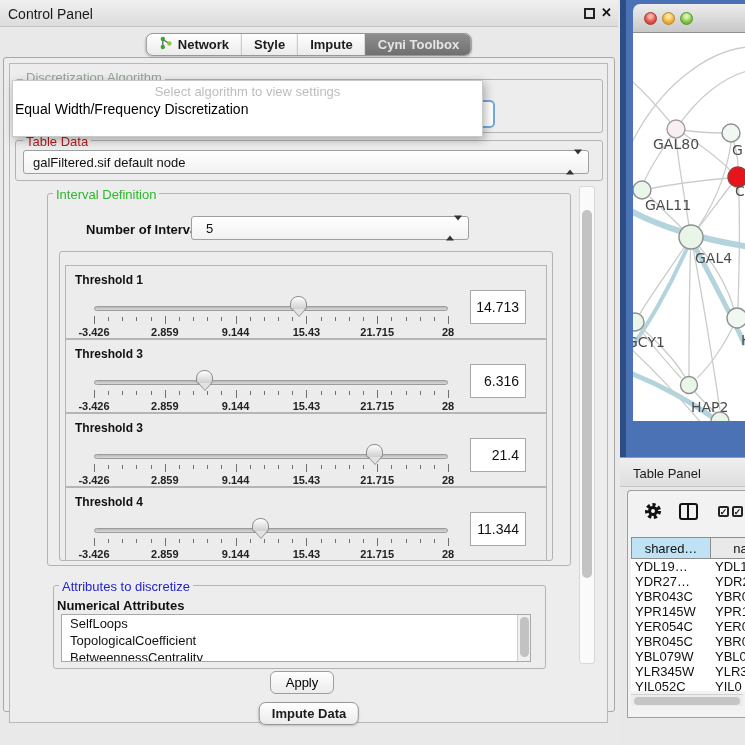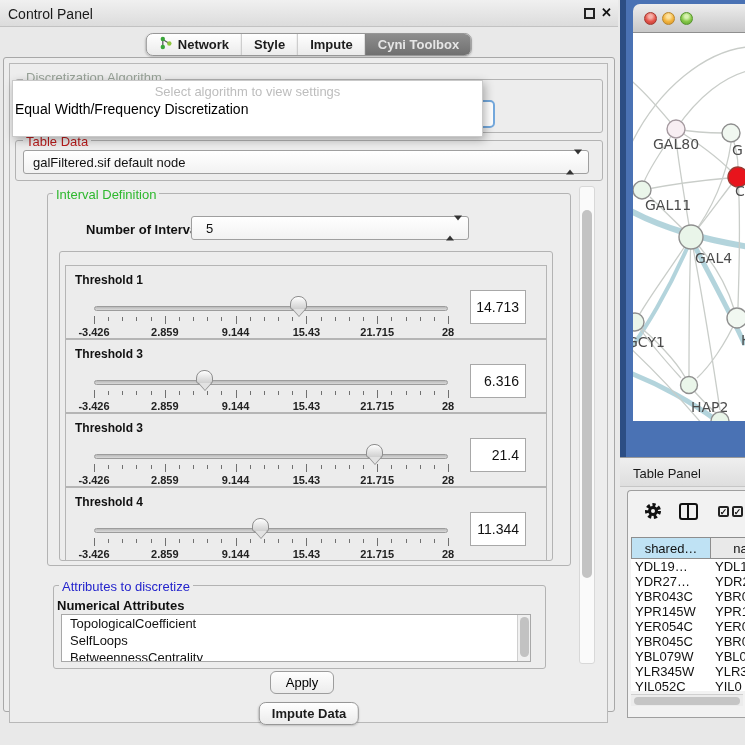--- a/index.html
+++ b/index.html
@@ -373,22 +373,22 @@
               <span class="sl" style="left: 100%;">28</span>
             </div>
         </div>
         <div class="vbox">11.344</div>
       </div>
 
       <span class="grp-title t-blue" id="grp-attr-title">Attributes to discretize</span>
       <div class="grp" id="grp-attr"></div>
       <span id="attr-label">Numerical Attributes</span>
       <div id="attr-list">
-        <div class="attr-item">TopologicalCoefficient</div>
-          <div class="attr-item">SelfLoops</div>
+        <div class="attr-item">SelfLoops</div>
+          <div class="attr-item">TopologicalCoefficient</div>
           <div class="attr-item">BetweennessCentrality</div>
           <div class="list-sb">
             <div class="th"></div>
           </div>
       </div>
 
       <div class="vsb">
           <div class="th"></div>
         </div>
     </div>

